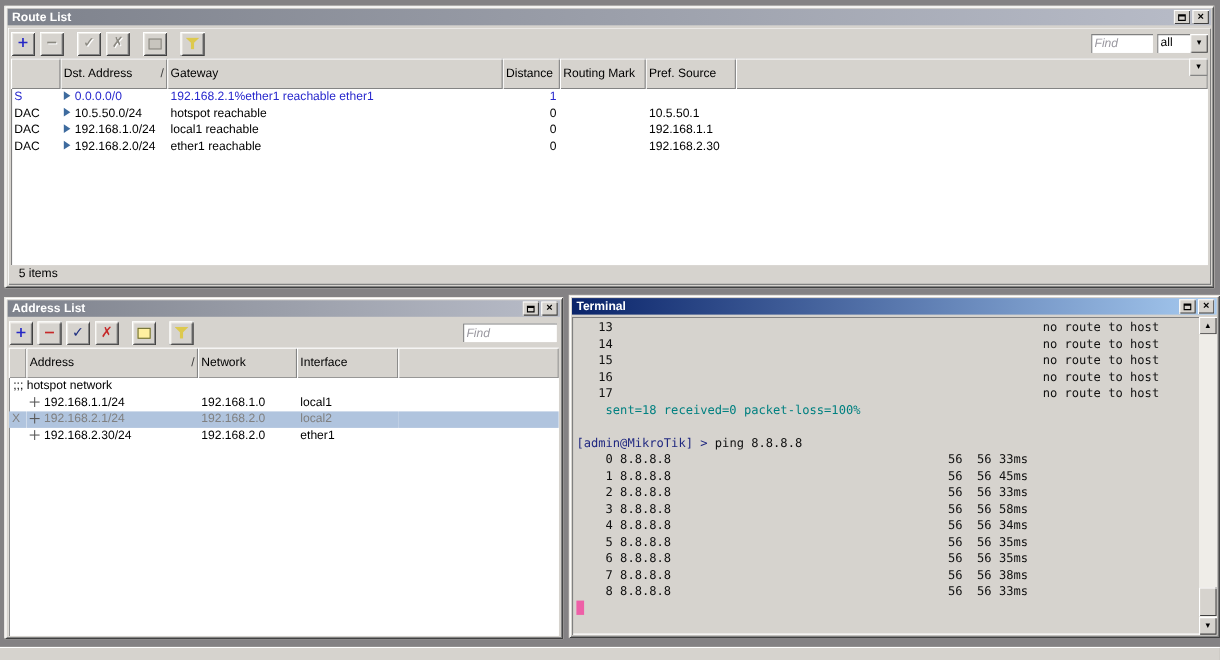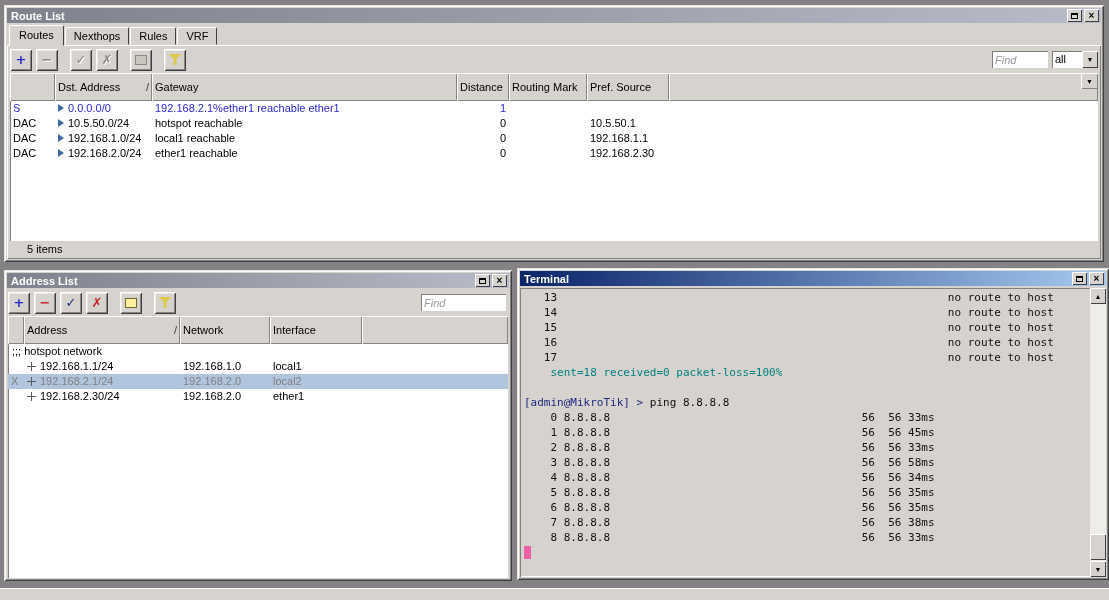--- a/index.html
+++ b/index.html
@@ -86,21 +86,21 @@
   tr.comment-row td { padding-left:4px;margin-left:16px; }
   .route-icon { display:inline-block; width:0; height:0; margin-right:4px;
     border-left:6px solid #3E6B9E; border-top:4px solid transparent; border-bottom:4px solid transparent; }
   .addr-icon { display:inline-block; width:9px; height:9px; margin-right:4px; vertical-align:-1px;
     background: linear-gradient(#5A5A5A,#5A5A5A) center/9px 1px no-repeat,
                 linear-gradient(#5A5A5A,#5A5A5A) center/1px 9px no-repeat; }
   .colpick { position:absolute; top:0; right:0; width:17px; height:16px;
     background:var(--window-bg,#D6D3CE);
     box-shadow: inset 1px 1px 0 #fff, inset -1px -1px 0 #848484;
     display:flex; align-items:center; justify-content:center; font-size:7px; }
-  .statusbar { flex:none; height:16px; padding:2px 18px 0; }
+  .statusbar { flex:none; height:16px; padding:2px 8px 0; }
 
   
   .termbody { flex:1; min-height:0; display:flex; background:var(--window-bg,#D6D3CE);
     box-shadow: inset 1px 1px 0 #808080, inset -1px -1px 0 #fff; }
   .termtext { flex:1; min-width:0; overflow:hidden; padding:2px 0 0 4px; color:#101010;
     font-family:"DejaVu Sans Mono","Liberation Mono",monospace; font-size:11px; line-height:15px; }
   .tline { position:relative; height:15px; white-space:pre; }
   .tseq { display:inline-block; width:5ch; text-align:right; }
   .sp1 { display:inline-block; width:1ch; }
   .ind4 { display:inline-block; width:4ch; }
@@ -139,31 +139,20 @@
 <div class="win" id="route-win">
   <div class="titlebar inactive">
     <span class="ttext">Route List</span>
     <span class="tspace"></span>
     <span class="tbn">
         <span class="maxglyph"></span>
       </span>
     <span class="tbn">
         <span>×</span>
       </span>
-  </div>
-  <div class="tabs">
-
-      <div class="tab active"><span>Routes</span></div>
-
-      <div class="tab"><span>Nexthops</span></div>
-
-      <div class="tab"><span>Rules</span></div>
-
-      <div class="tab"><span>VRF</span></div>
-
   </div>
   <div class="panel">
     <div class="toolrow">
 
         <button class="tbtn">
           <span class="glyph blue">+</span>
         </button>
 
         <button class="tbtn">
           <span class="glyph dis">−</span>

